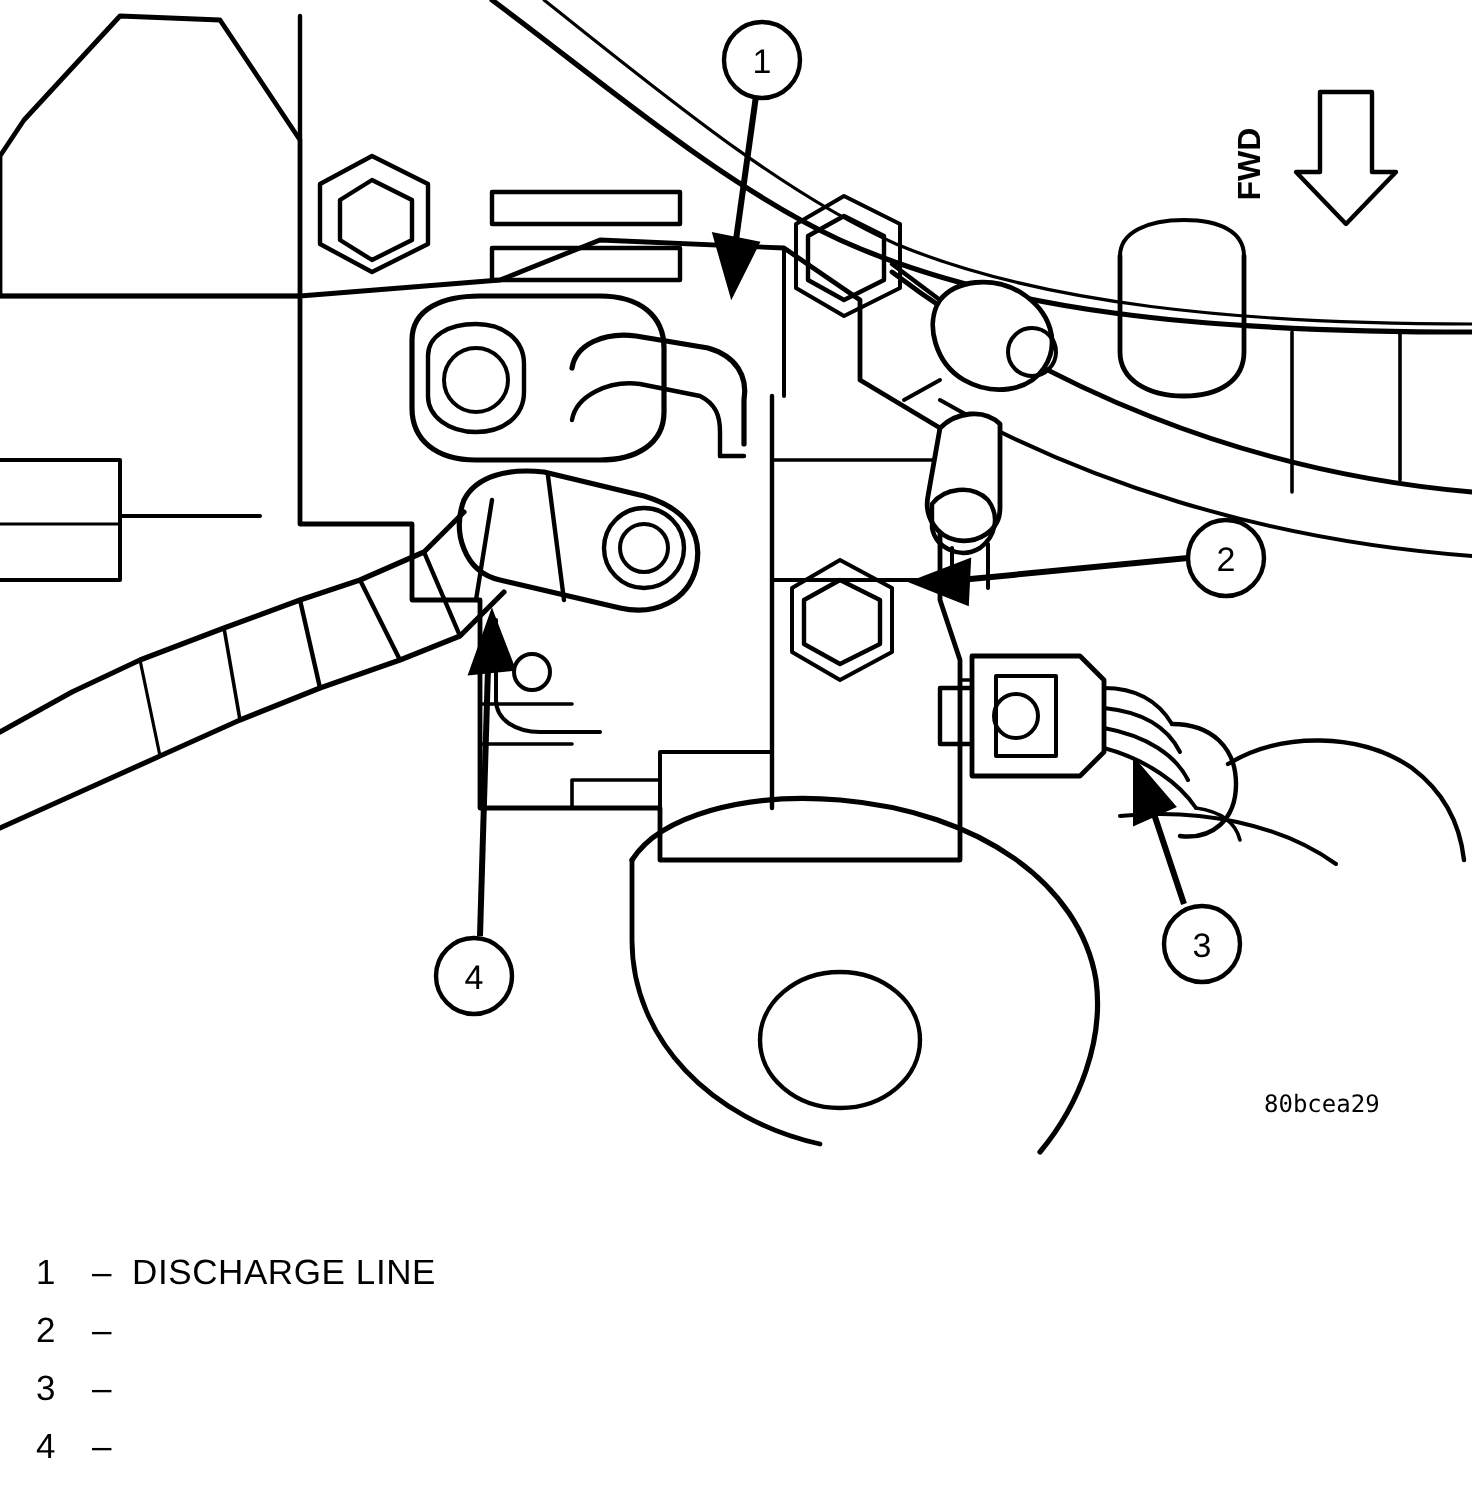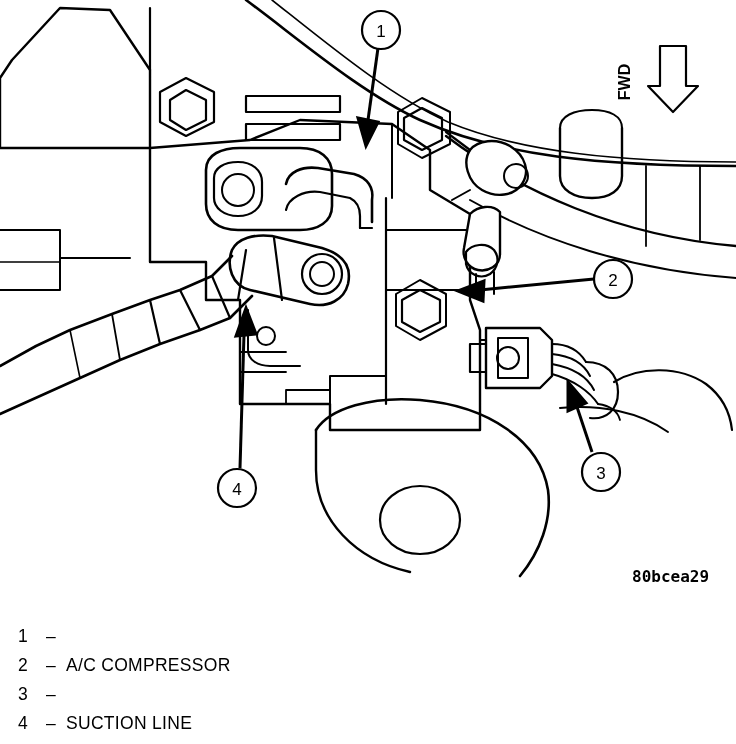--- a/index.html
+++ b/index.html
@@ -27,24 +27,24 @@
     top: 0;
     width: 736px;
     height: 600px;
   }
   #figure svg {
     display: block;
   }
   .fig-code {
     position: absolute;
     left: 632px;
-    top: 567px;
+    top: 545px;
     font-family: "DejaVu Sans Mono", monospace;
-    font-size: 16px;
-    font-weight: bold;
+    font-size: 12px;
+    font-weight: normal;
     letter-spacing: 0px;
     color: #000;
   }
   #legend {
     position: absolute;
     left: 18px;
     top: 622px;
     width: 700px;
   }
   .legend-row {
@@ -229,30 +229,29 @@
       </g>
     </svg>
   </div>
 
   <div class="fig-code">80bcea29</div>
 
   <div id="legend">
     <div class="legend-row">
       <span class="legend-num">1</span>
       <span class="legend-dash">–</span>
+      <span class="legend-label">DISCHARGE LINE</span>
     </div>
     <div class="legend-row">
       <span class="legend-num">2</span>
       <span class="legend-dash">–</span>
-      <span class="legend-label">A/C COMPRESSOR</span>
     </div>
     <div class="legend-row">
       <span class="legend-num">3</span>
       <span class="legend-dash">–</span>
     </div>
     <div class="legend-row">
       <span class="legend-num">4</span>
       <span class="legend-dash">–</span>
-      <span class="legend-label">SUCTION LINE</span>
     </div>
   </div>
 
 </div>
 
 </body></html>

